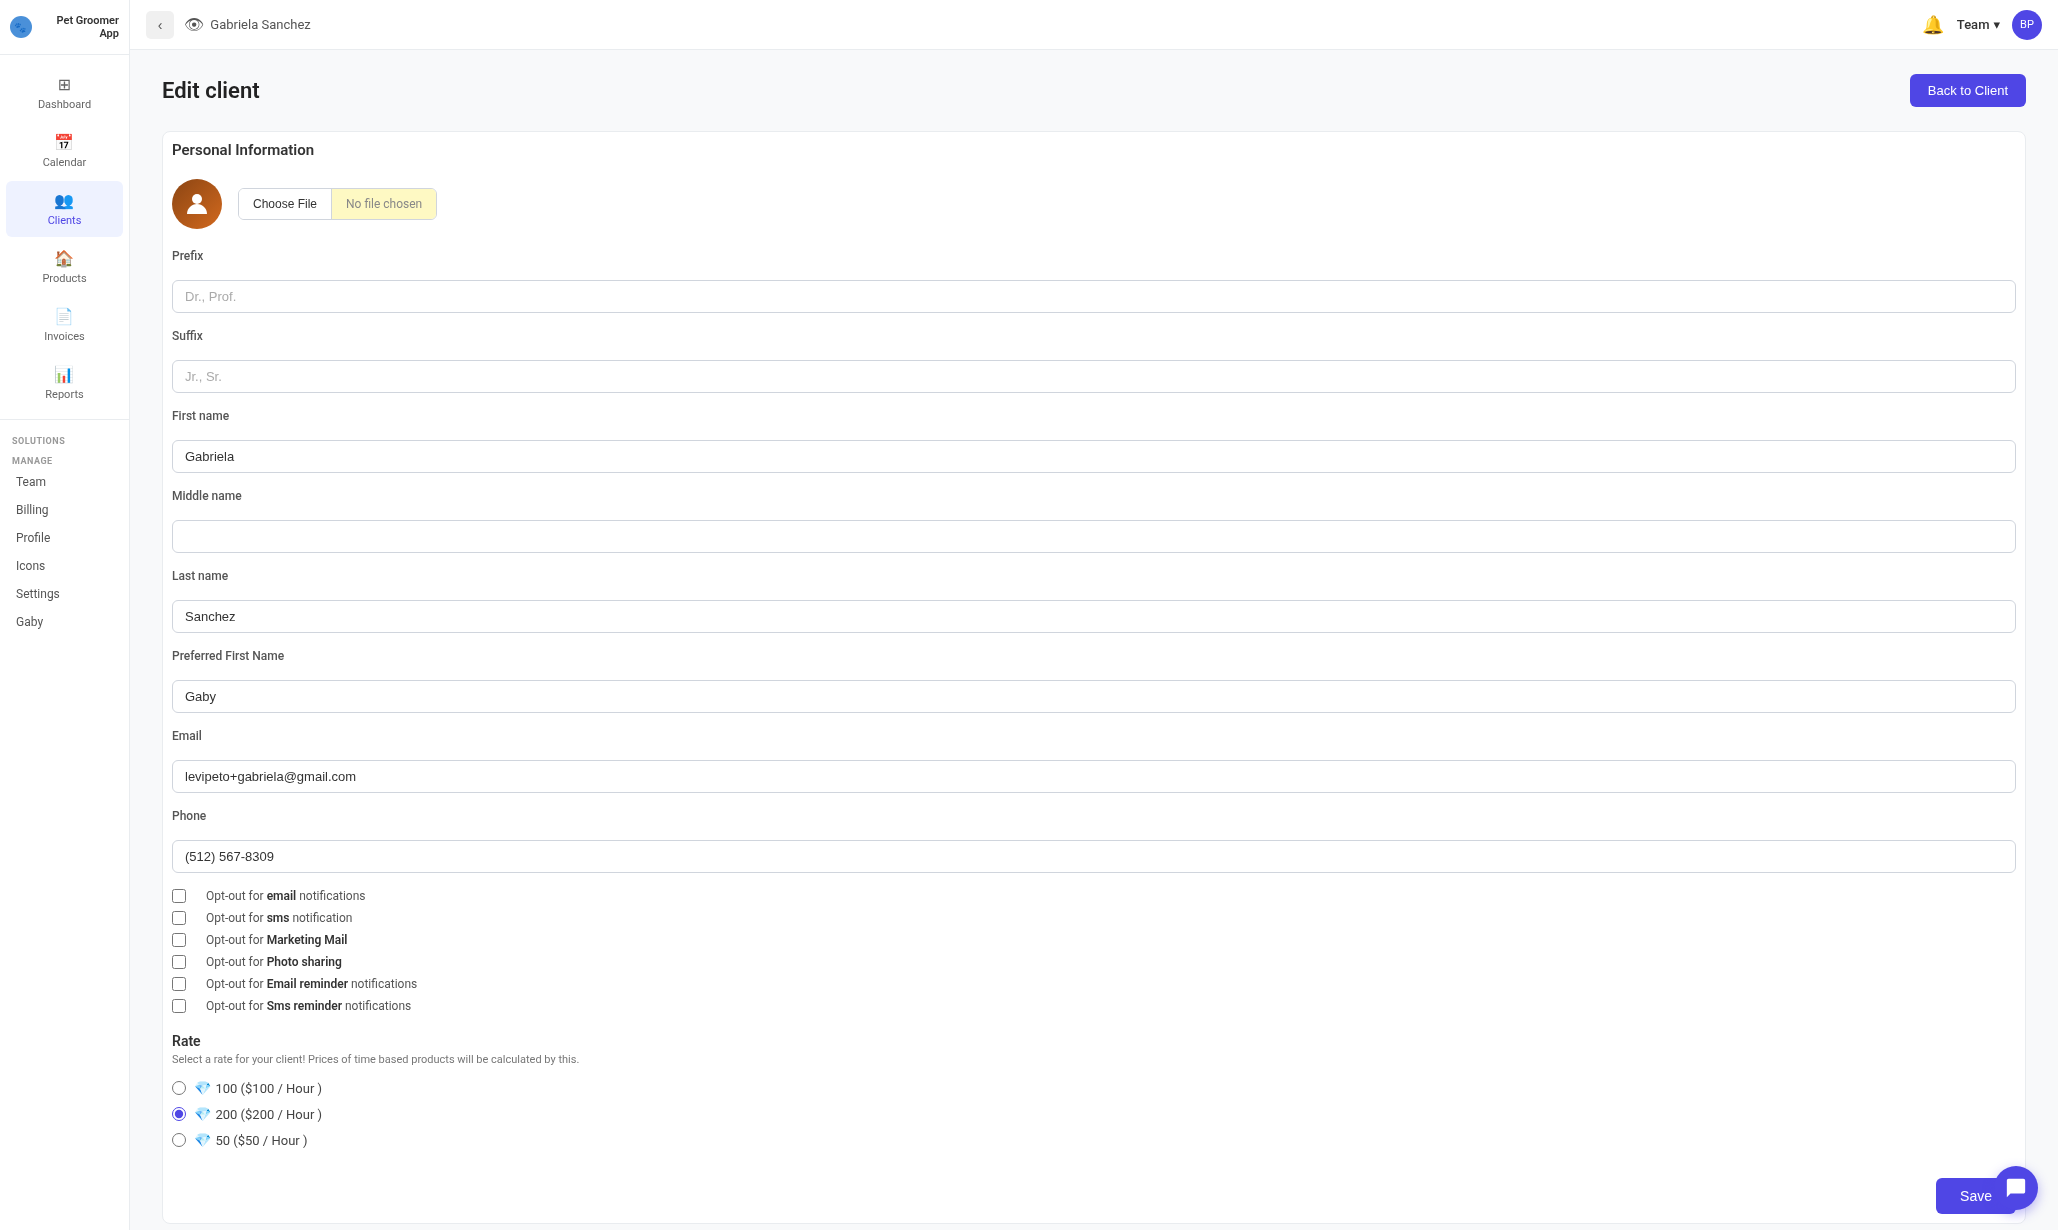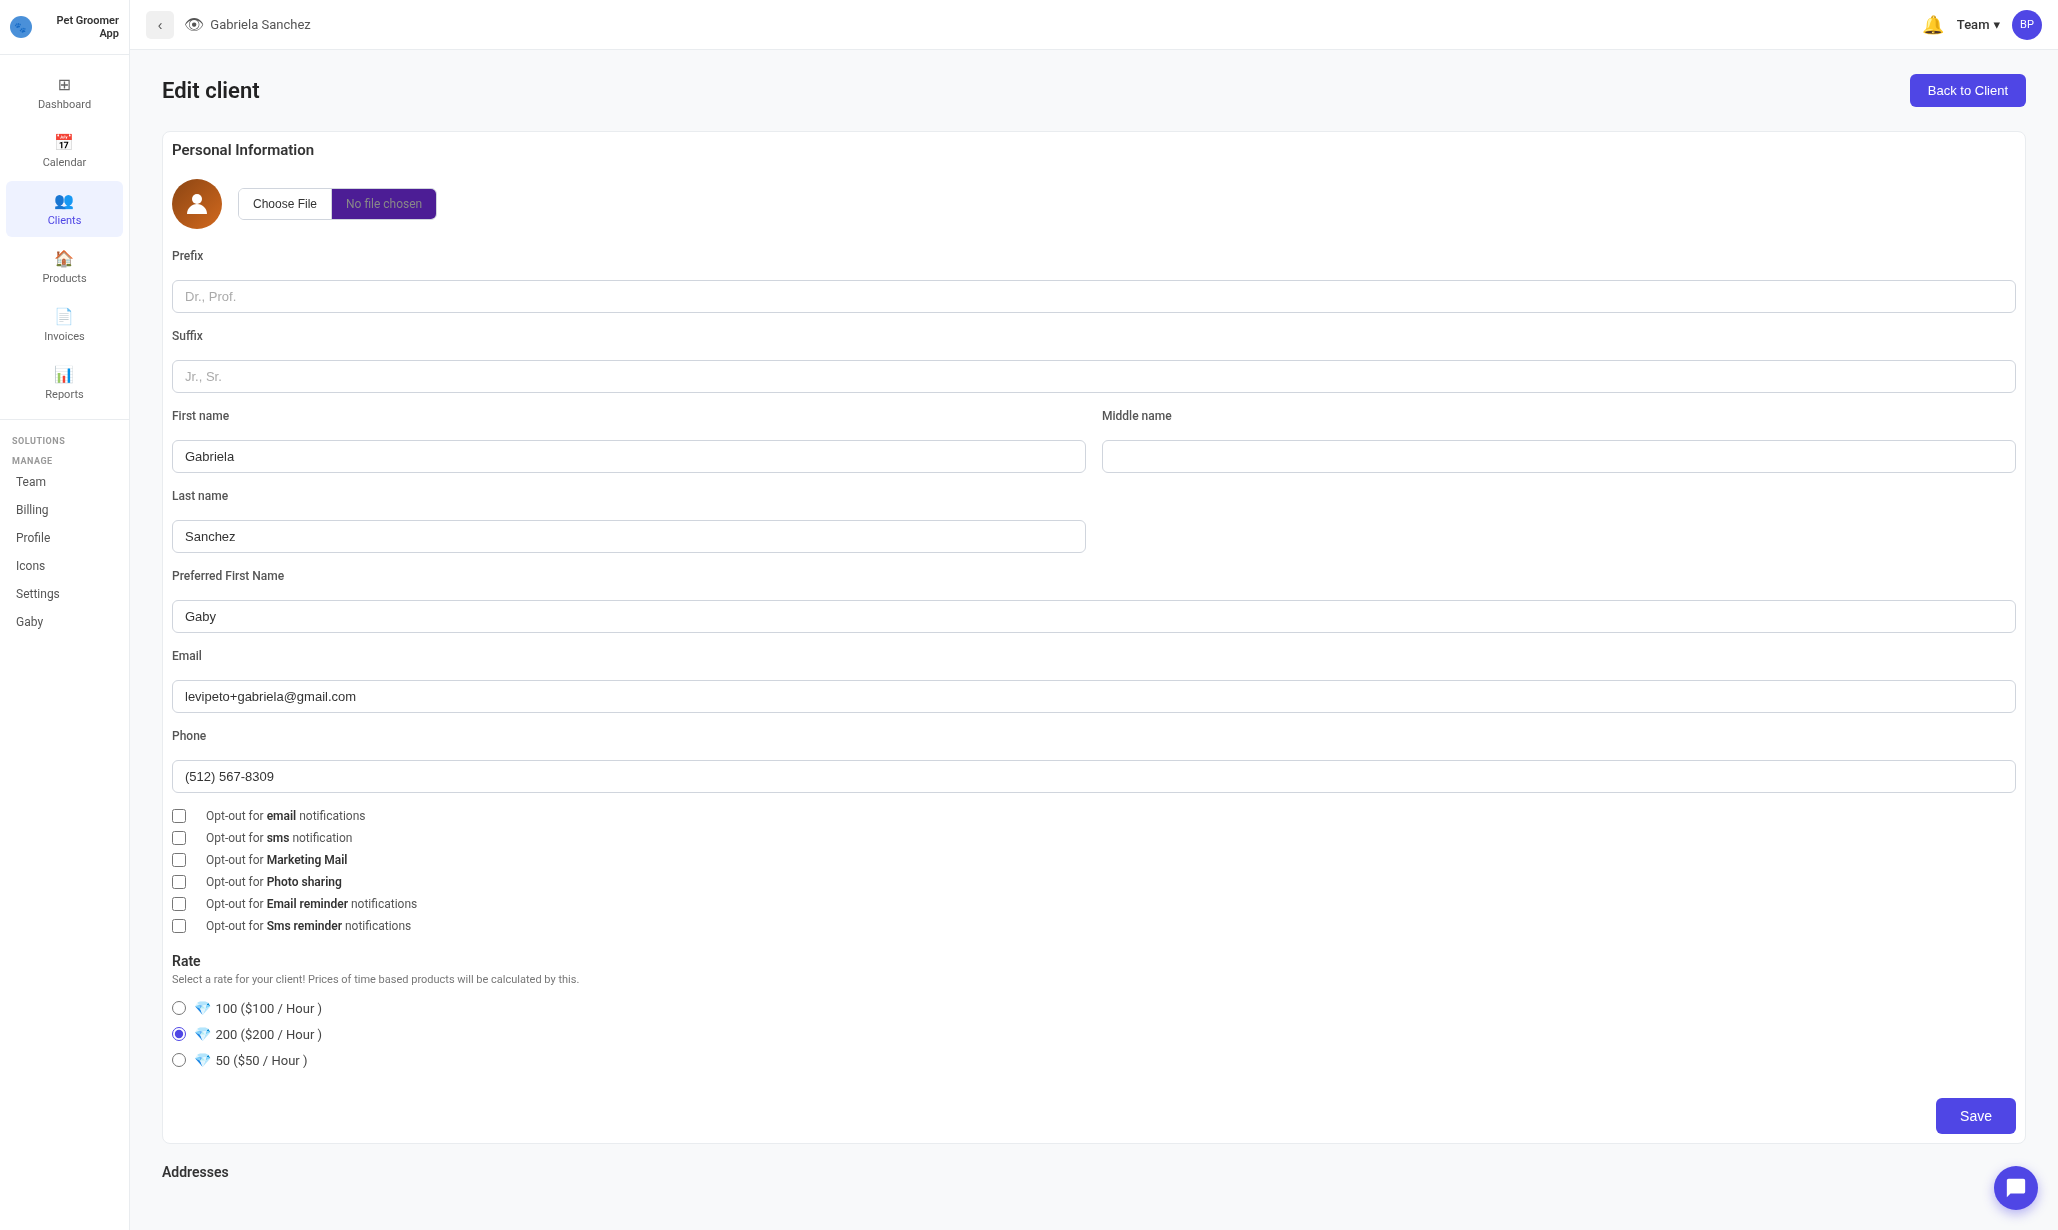--- a/index.html
+++ b/index.html
@@ -35,26 +35,26 @@
     .btn-back { background: #4f46e5; color: white; border: none; padding: 9px 18px; border-radius: 6px; font-size: 13px; font-weight: 500; cursor: pointer; }
 
     .section-card { background: #fff; border: 1px solid #e9ecef; border-radius: 8px; padding: 9px; margin-bottom: 20px; }
     .section-title { font-size: 15px; font-weight: 600; color: #333; margin-bottom: 20px; }
 
     
     .photo-row { display: flex; align-items: center; gap: 16px; margin-bottom: 20px; }
     .avatar-placeholder { width: 50px; height: 50px; border-radius: 50%; background: linear-gradient(135deg, #8B4513, #D2691E); display: flex; align-items: center; justify-content: center; color: white; font-size: 20px; flex-shrink: 0; }
     .file-input-wrapper { display: flex; align-items: center; border: 1px solid #d0d5dd; border-radius: 6px; overflow: hidden; }
     .btn-choose { background: #fff; border: none; border-right: 1px solid #d0d5dd; padding: 8px 14px; font-size: 12px; color: #333; cursor: pointer; font-weight: 500; }
-    .file-label { padding: 8px 14px; font-size: 12px; color: #888; background: #4c1d95; }
+    .file-label { padding: 8px 14px; font-size: 12px; color: #888; background: #fef9c3; }
 
     
     .form-row { display: grid; gap: 16px; margin-bottom: 16px; }
     .form-row.cols-1 { grid-template-columns: 1fr; }
-    .form-row.cols-3 { grid-template-columns: 1fr 1fr; }
+    .form-row.cols-3 { grid-template-columns: 1fr; }
     .form-group { display: flex; flex-direction: column; gap: 17px; }
     .form-label { font-size: 12px; font-weight: 500; color: #555; }
     .form-input { border: 1px solid #d0d5dd; border-radius: 6px; padding: 8px 12px; font-size: 13px; color: #333; outline: none; }
     .form-input::placeholder { color: #aaa; }
 
     
     .opt-out-list { display: flex; flex-direction: column; gap: 8px; margin-bottom: 20px; }
     .opt-out-item { display: flex; align-items: flex-end; gap: 20px; font-size: 12px; color: #555; }
     .opt-out-item input[type="checkbox"] { width: 14px; height: 14px; cursor: pointer; accent-color: #4f46e5; }
     .opt-out-item strong { font-weight: 600; color: #333; }

